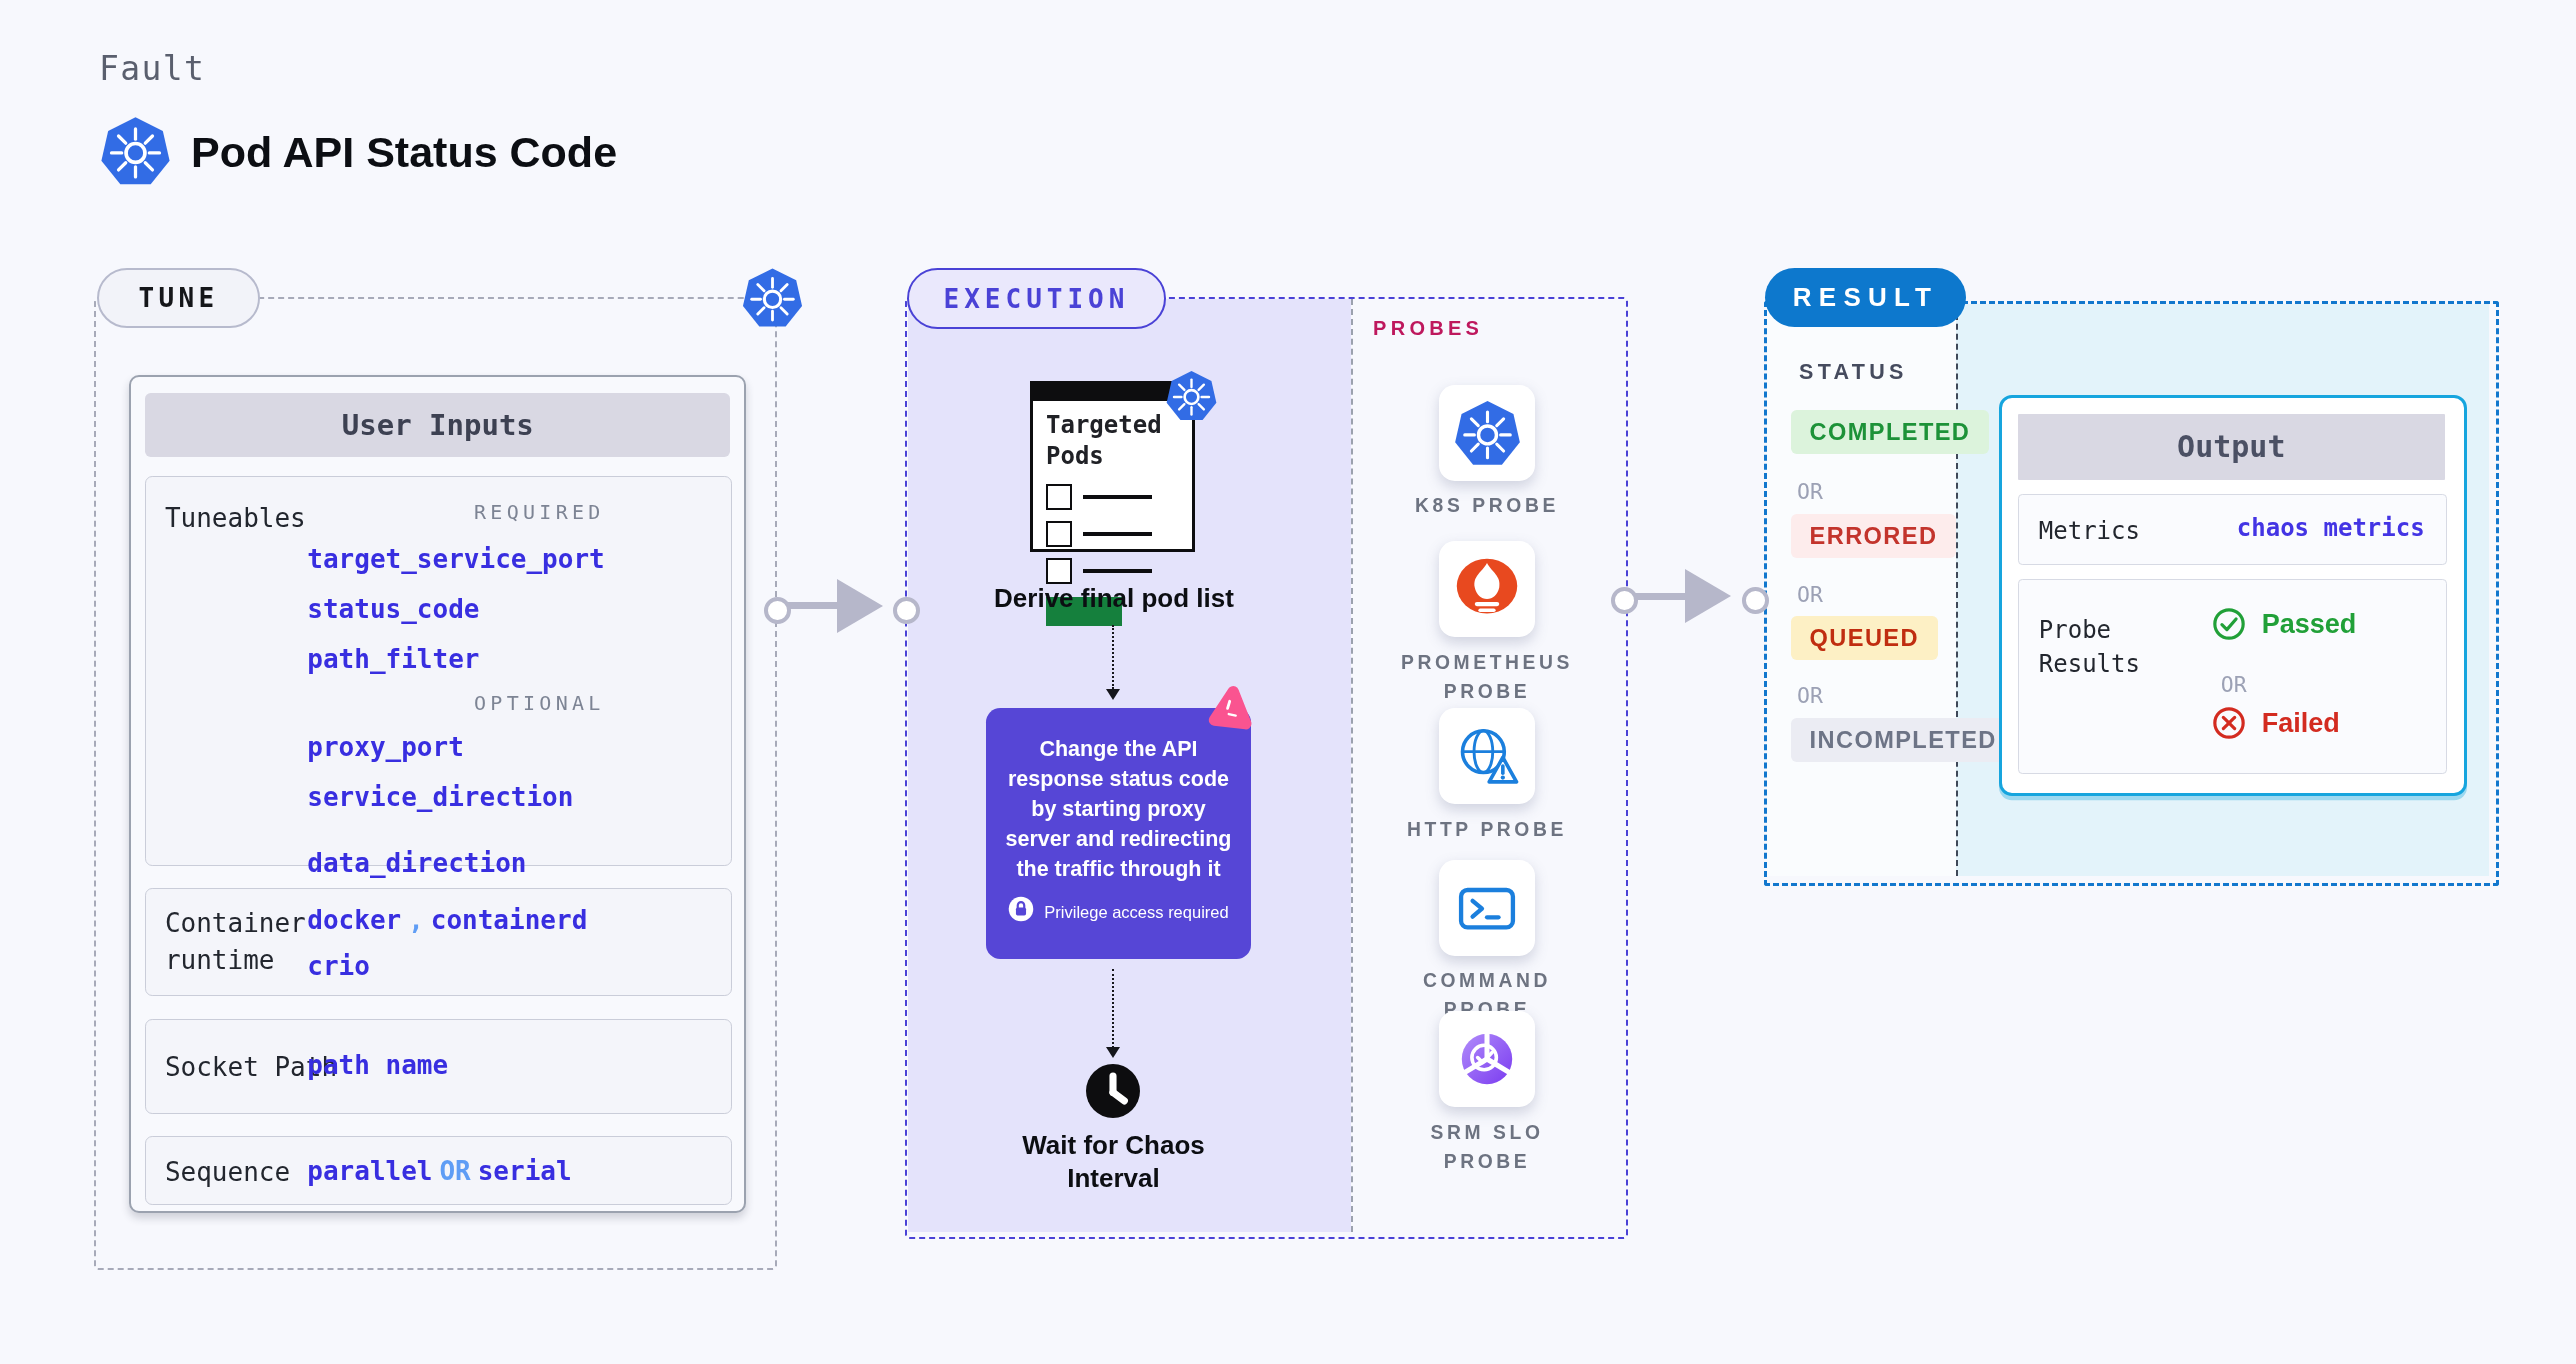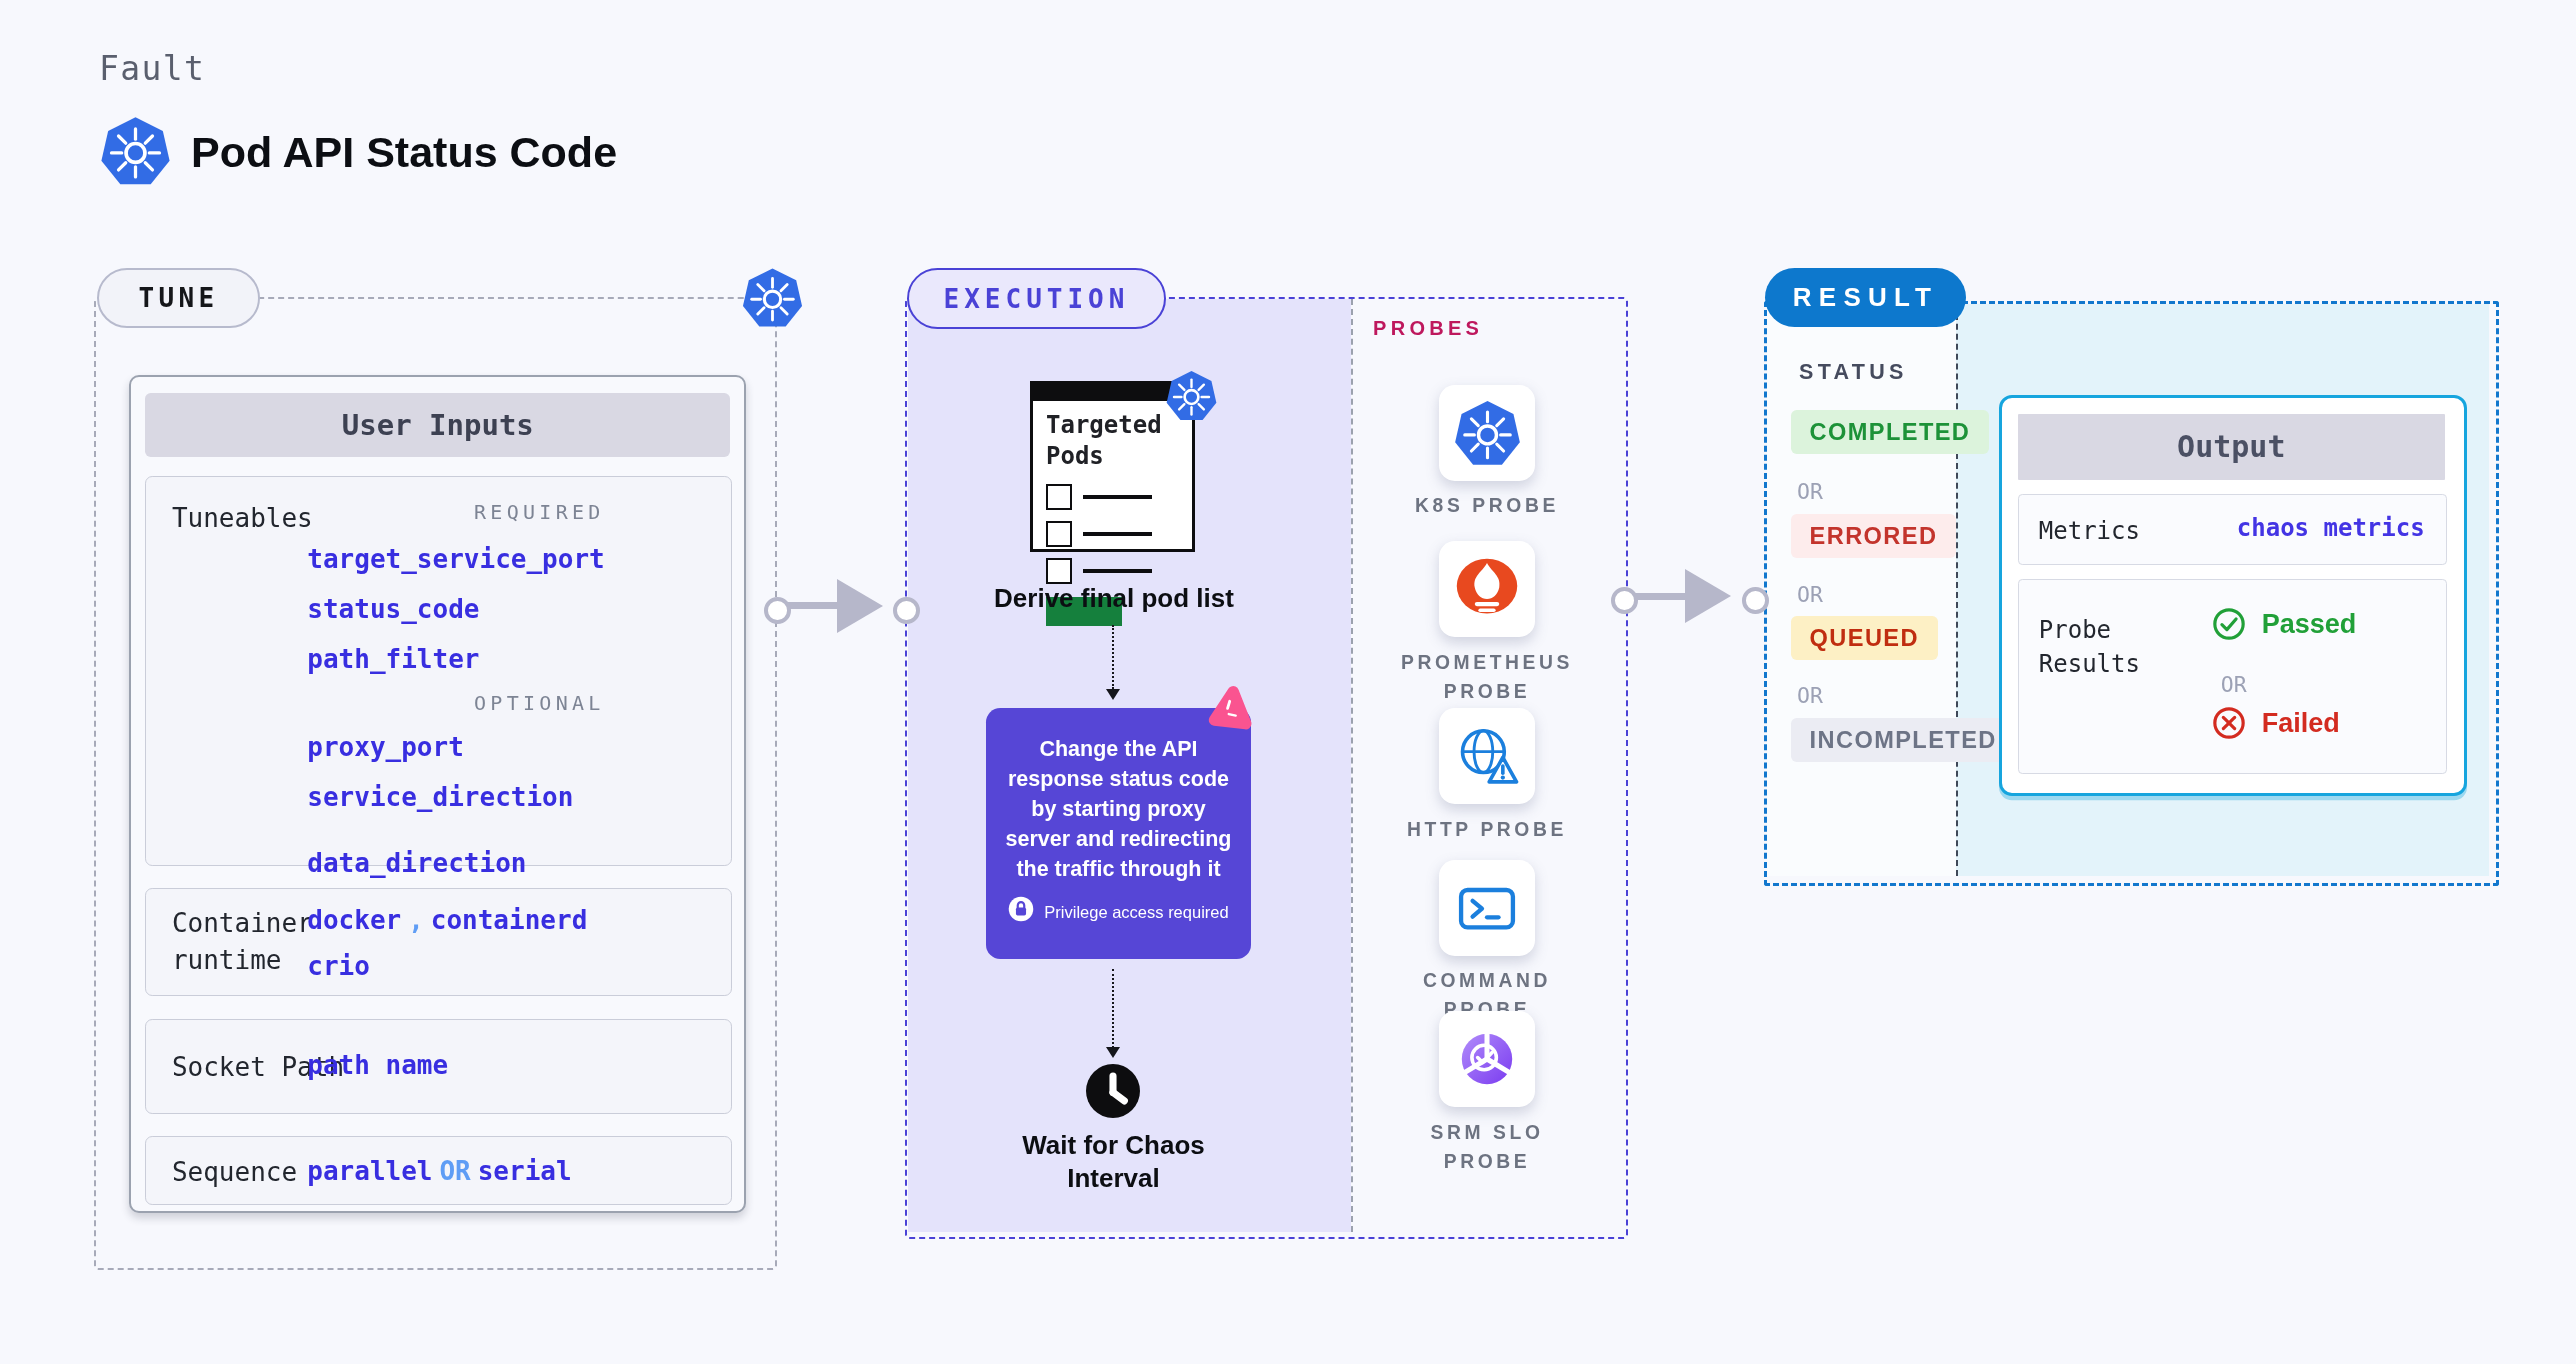--- a/index.html
+++ b/index.html
@@ -23,21 +23,21 @@
   .tune-frame{border:2.1px dashed #a7aab9;border-radius:4.3px;}
   .exec-frame{border:2.9px dashed #4a42d6;border-radius:4.3px;}
   .result-frame{border:3.6px dashed #1277cd;border-radius:2.9px;}
 
   
   .ui-card{background:#f8f9fd;border:2.1px solid #9ba2af;border-radius:10px;
            box-shadow:0 5px 8.6px rgba(42,47,66,.20);}
   .ui-header{background:#d9d8e3;border-radius:5.7px;display:flex;align-items:center;justify-content:center;
              font-size:29px;font-weight:700;color:#3d4152;}
   .ui-row{background:#f4f5fa;border:1.4px solid #cacdd9;border-radius:7.2px;}
-  .row-label{font-size:26px;color:#22262e;line-height:37px;margin-left:7px;}
+  .row-label{font-size:26px;color:#22262e;line-height:37px;}
   .req-label{font-size:20px;color:#7d8494;letter-spacing:4.3px;text-align:right;}
   .val{font-size:26px;color:#382ee0;font-weight:700;}
   .val-light{color:#5f9df5;}
 
   
   .arrow-line{height:7.2px;background:#b6b7ca;}
   .arrow-head{width:0;height:0;border-top:27px solid transparent;border-bottom:27px solid transparent;
               border-left:46px solid #b6b7ca;}
   .node-dot{width:18.6px;height:18.6px;border:4.3px solid #b6b7ca;background:#ffffff;border-radius:50%;z-index:7;}
 

